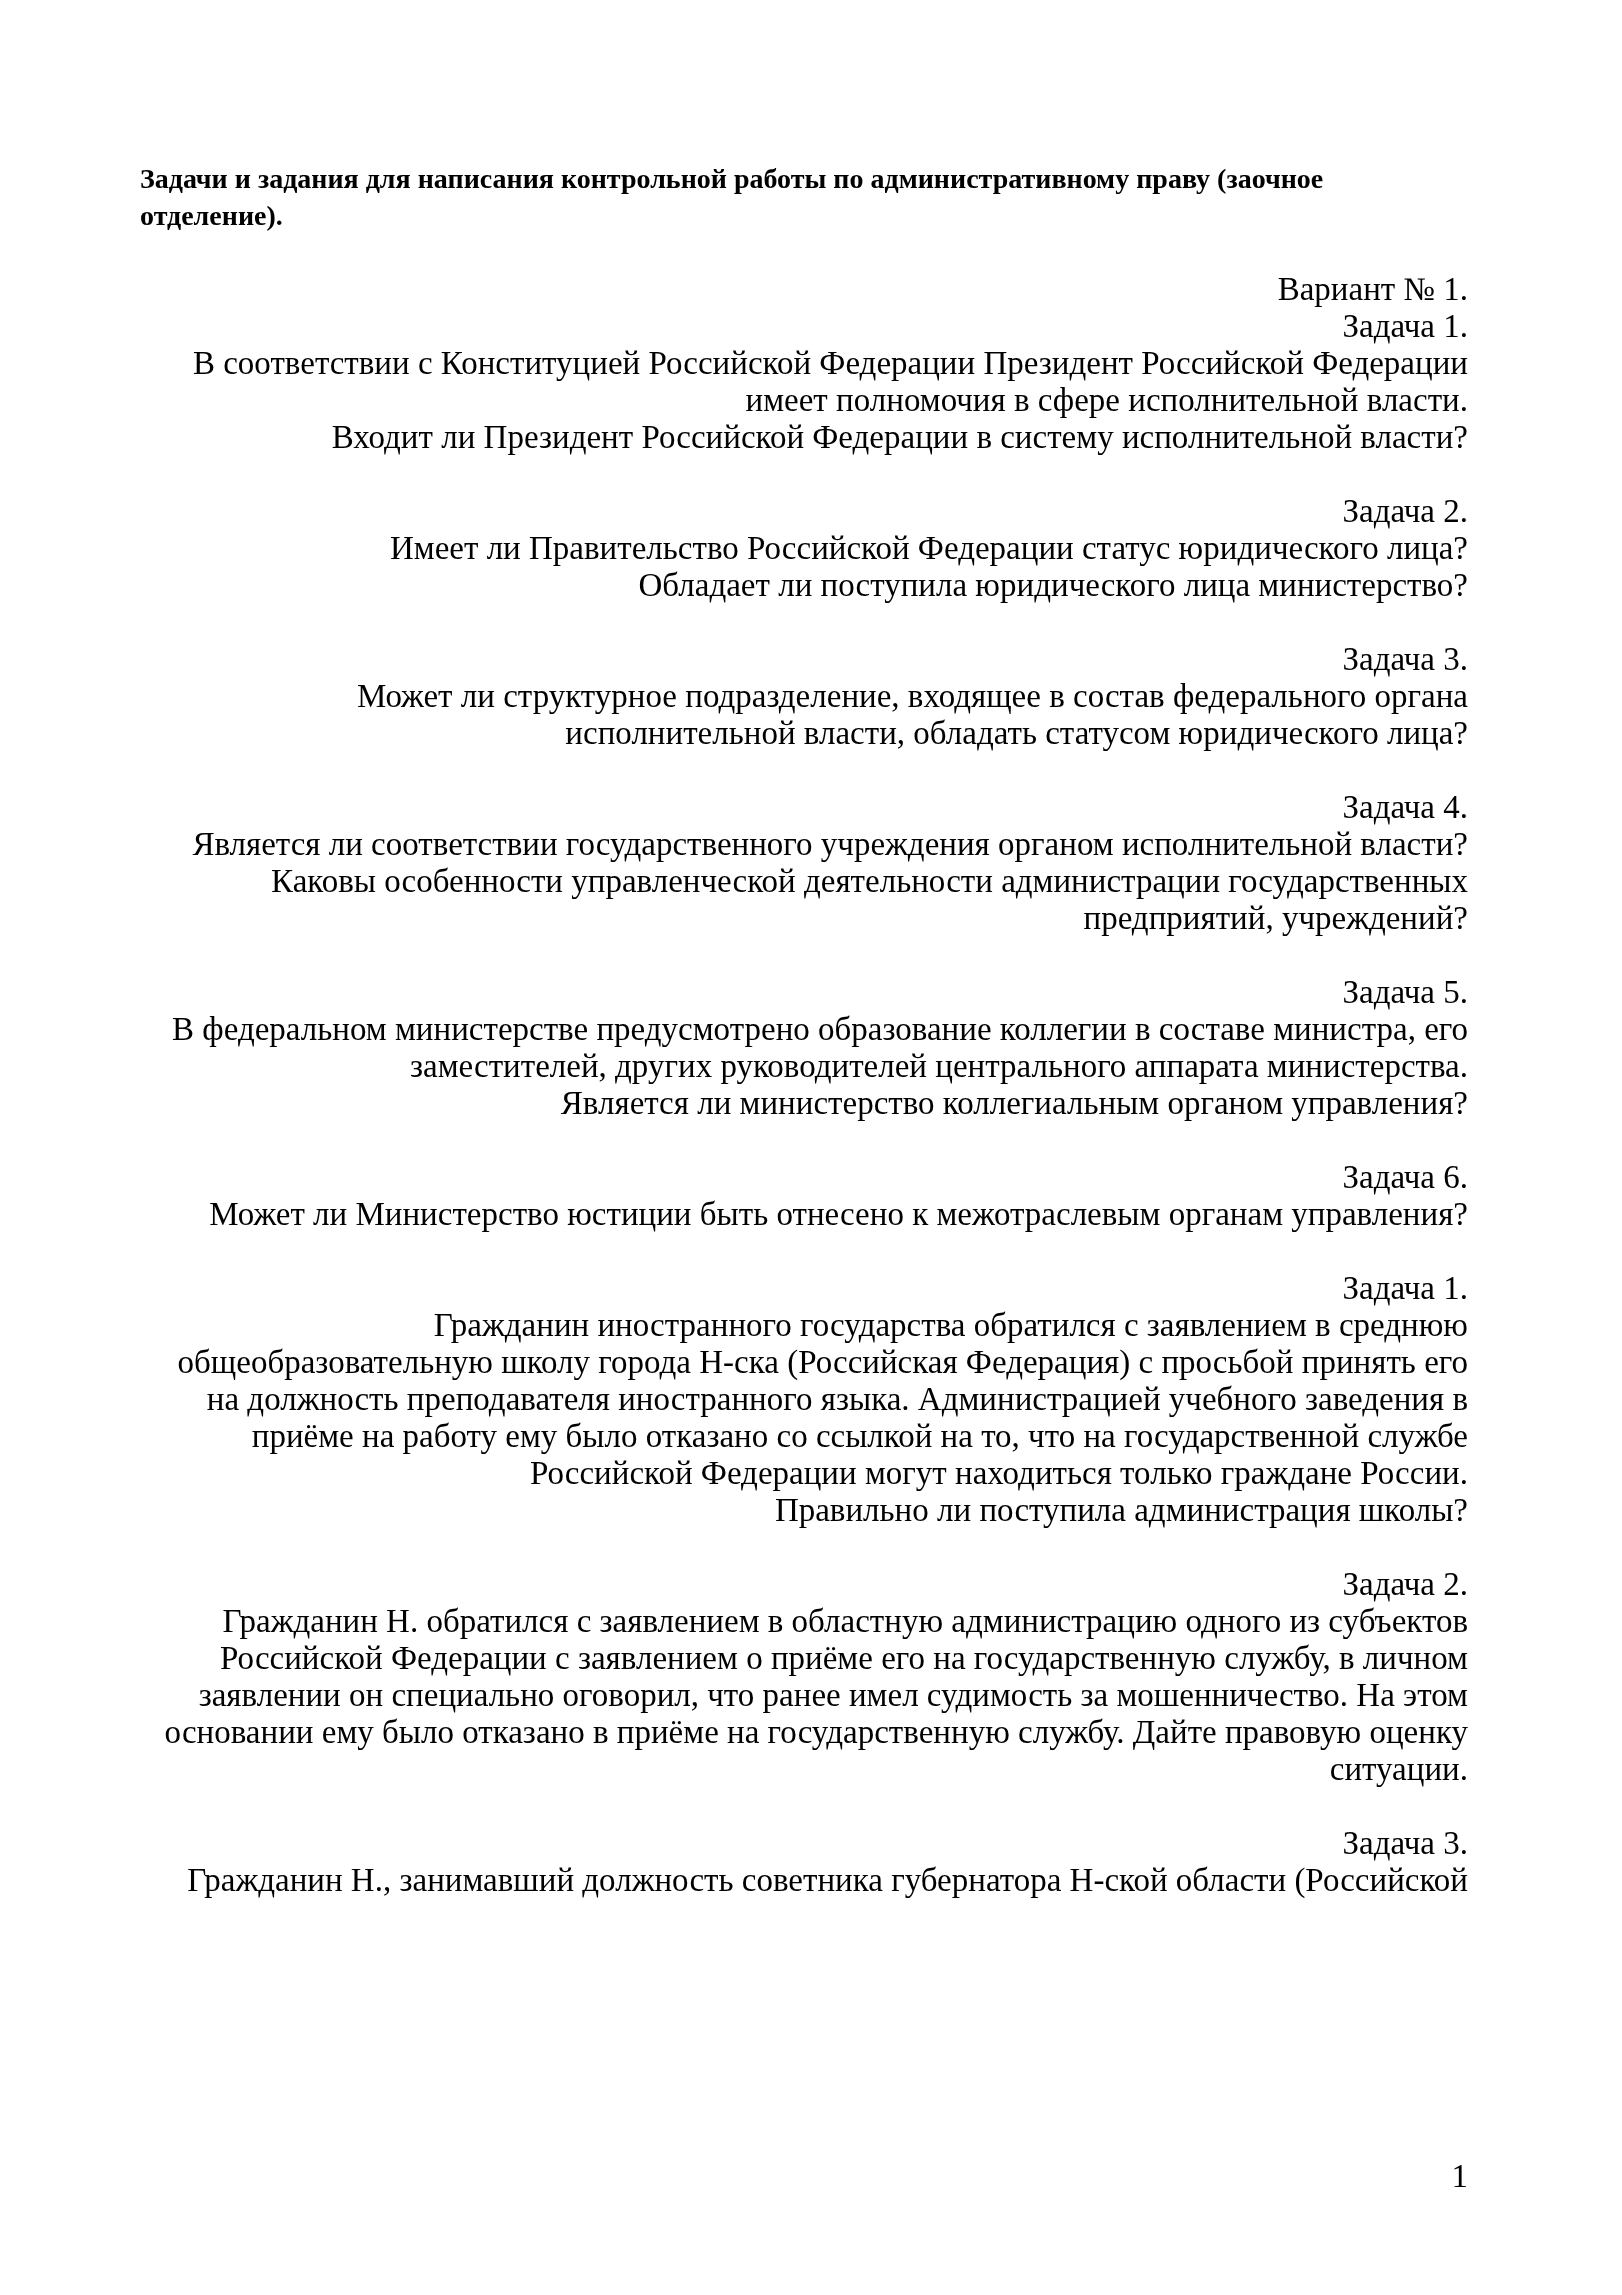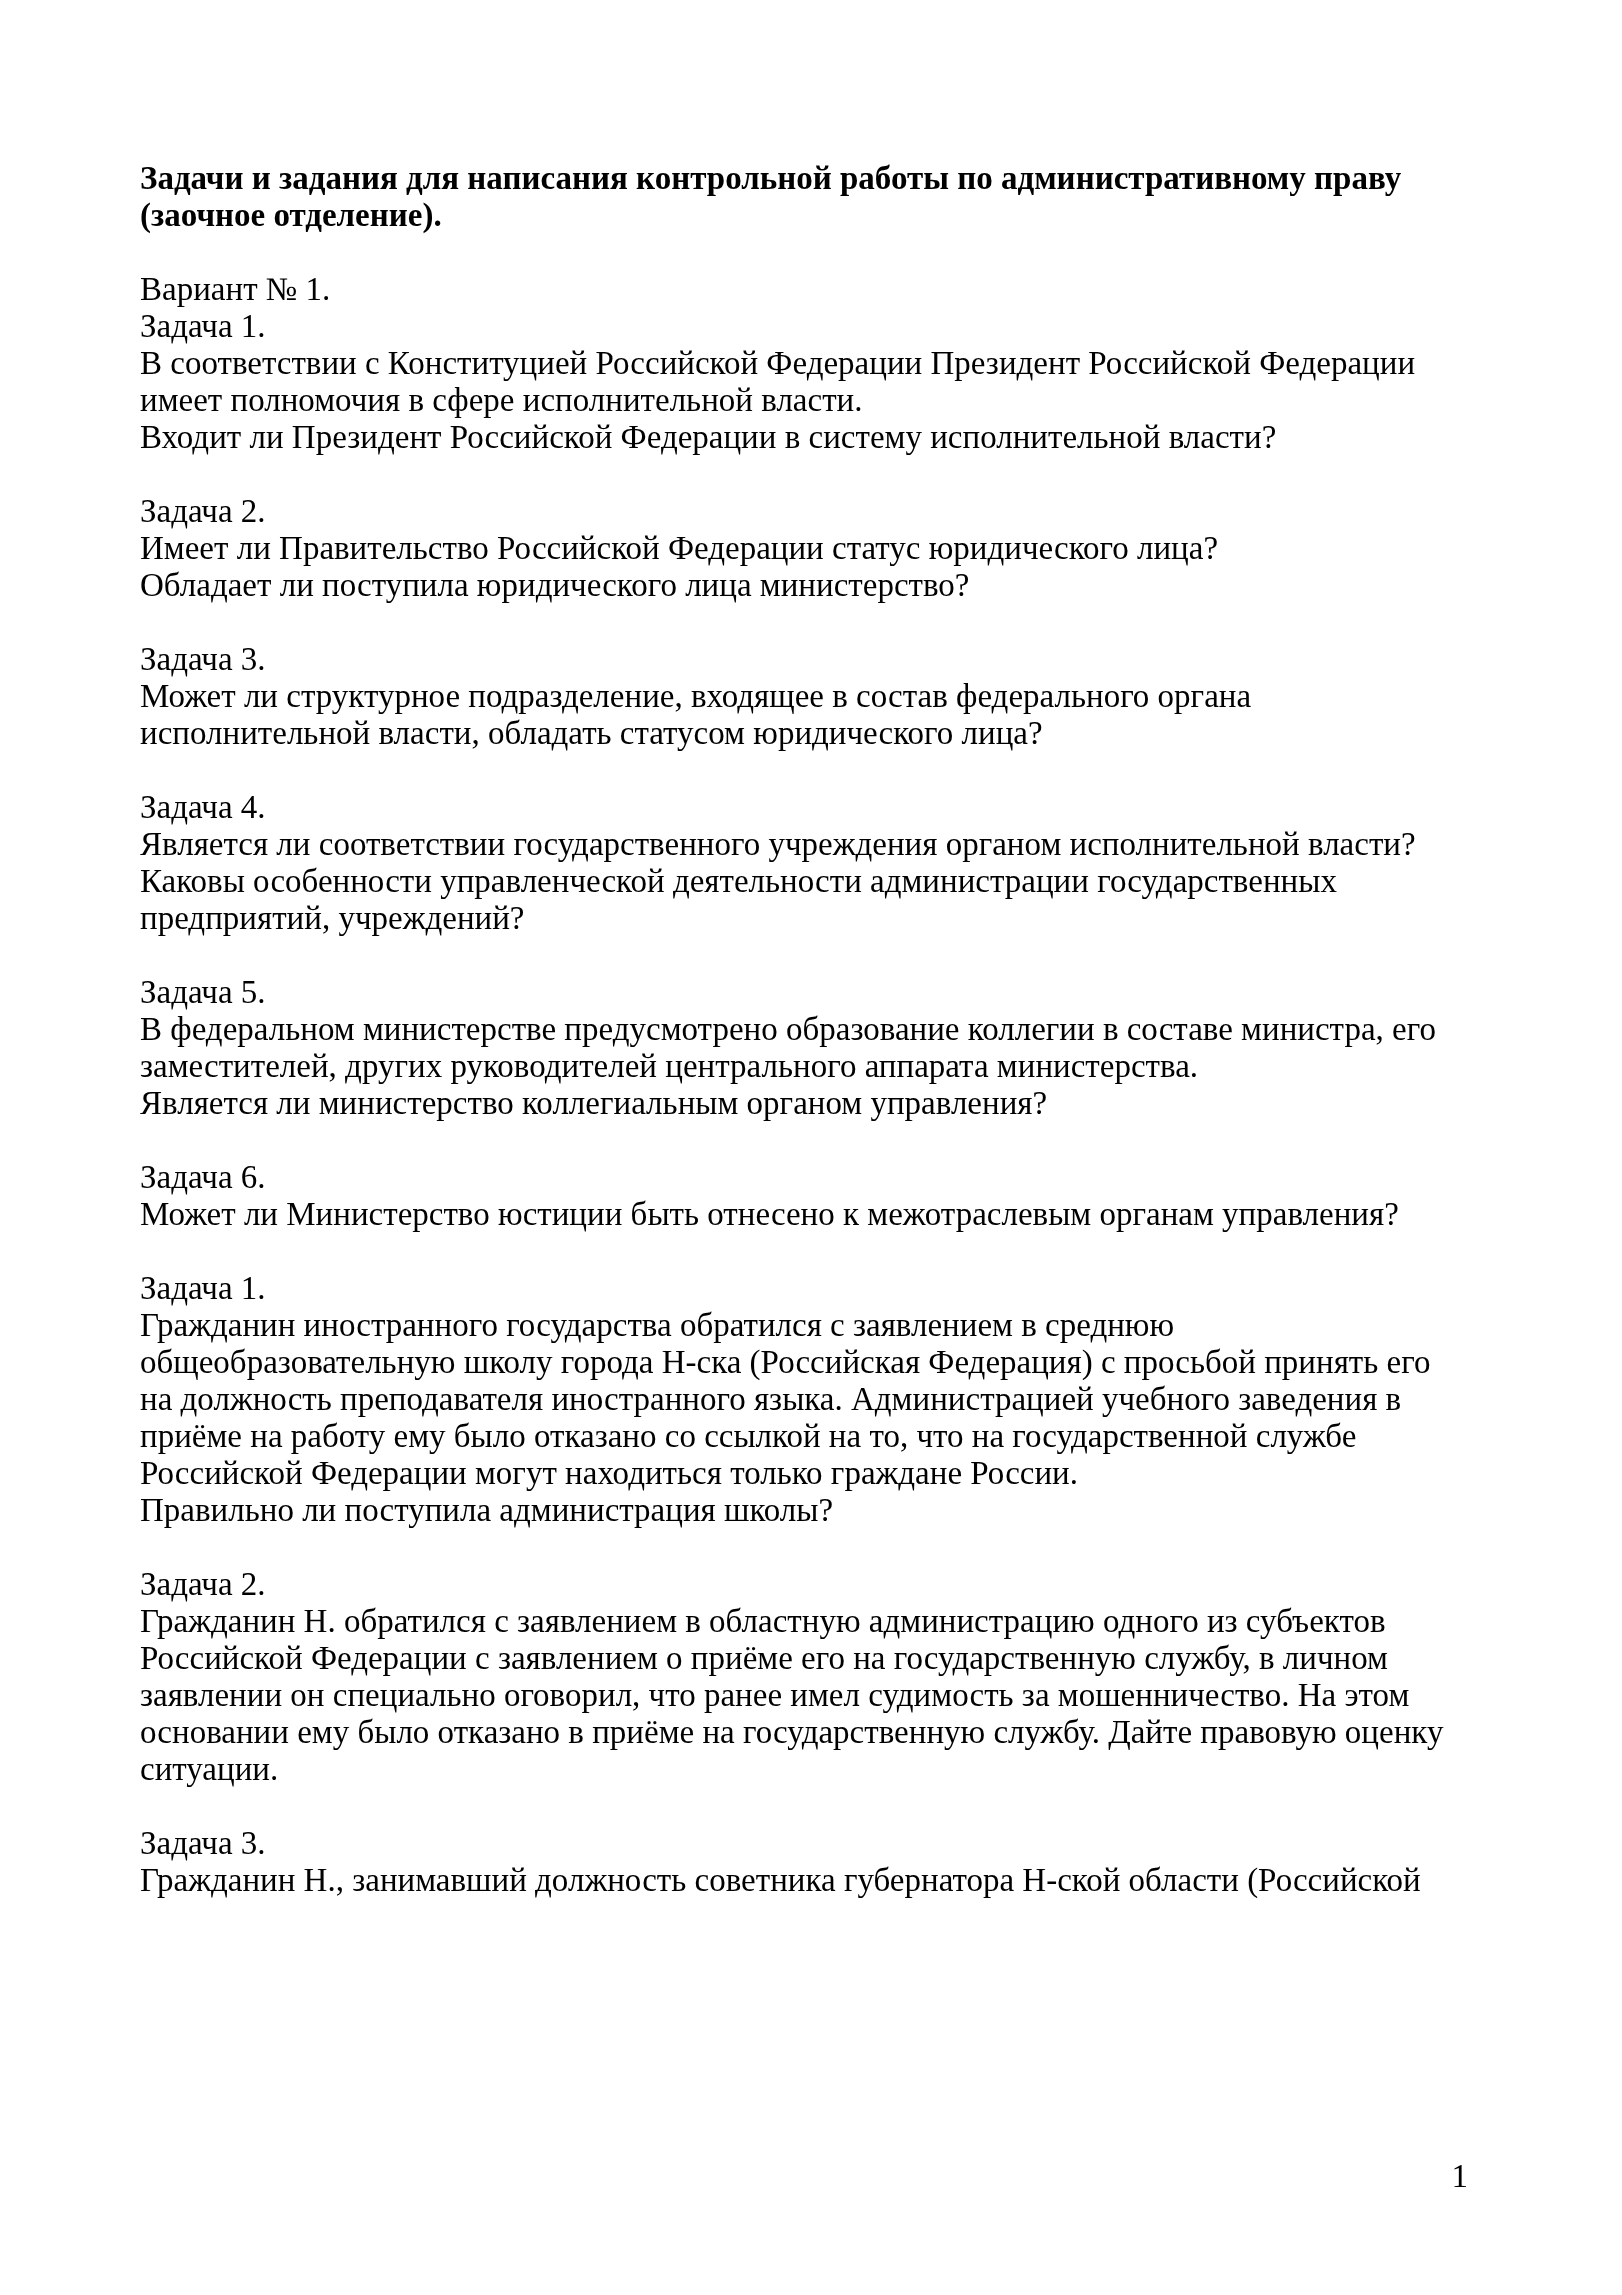--- a/index.html
+++ b/index.html
@@ -20,33 +20,34 @@
   }
   .content {
     position: absolute;
     left: 140px;
     top: 160px;
     width: 1328px;
     text-align: left;
   }
   .title {
     margin: 0 0 37px 0;
-    font-size: 33px;
+    font-size: 28px;
     line-height: 37px;
     font-weight: bold;
   }
   .block {
     margin: 0 0 37px 0;
   }
   .block:last-child {
     margin-bottom: 0;
   }
   .line {
     margin: 0;
     padding: 0;
+    text-align: right;
   }
   .footer {
     position: absolute;
     left: 140px;
     top: 2158px;
     width: 1328px;
     text-align: right;
     font-size: 33px;
     line-height: 37px;
   }

